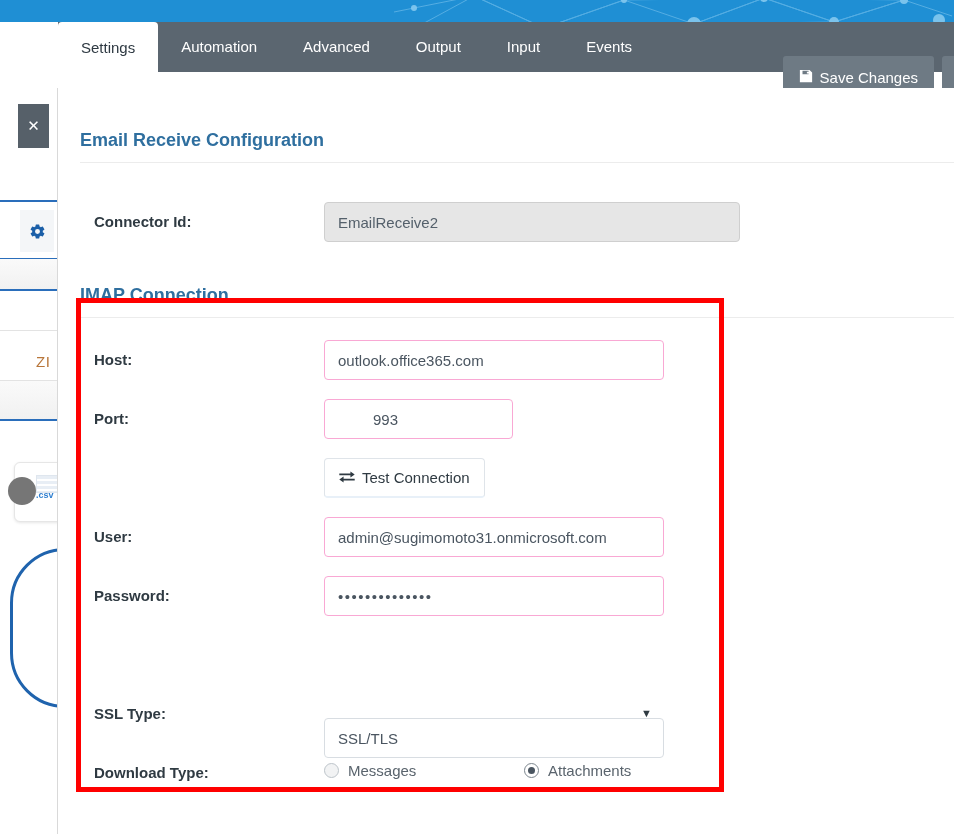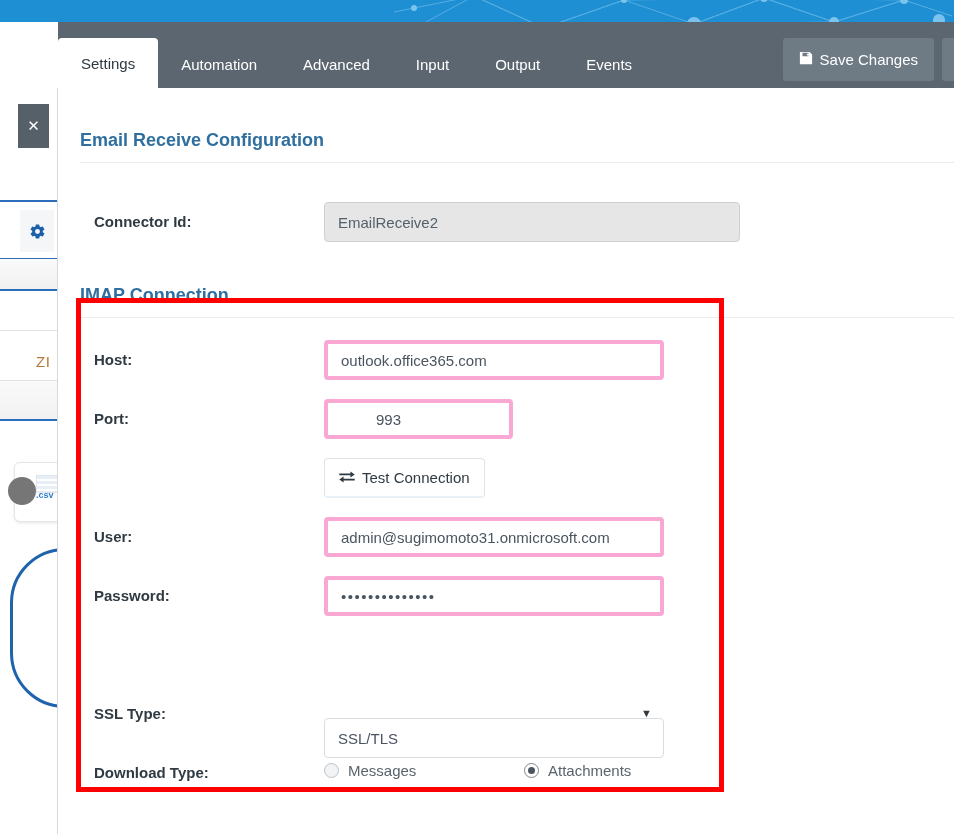--- a/index.html
+++ b/index.html
@@ -131,24 +131,23 @@
     position: absolute;
     left: 58px; top: 22px;
     width: 896px; height: 812px;
     background: #ffffff;
   }
 
   
   #tab-bar {
     position: absolute;
     left: 0; top: 0;
-    width: 896px; height: 66px;
+    width: 896px; height: 50px;
     background: #5b6670;
     display: flex;
-    align-items: flex-end;
   }
   .tab {
     height: 48px;
     padding: 0 23px;
     display: flex; align-items: center; justify-content: center;
     color: #ffffff;
     font-size: 15px;
     white-space: nowrap;
     cursor: pointer;
   }
@@ -169,20 +168,21 @@
     padding: 0 16px;
     background: #6e7a84;
     border: none;
     border-radius: 3px;
     color: #ffffff;
     font-size: 15px;
     display: flex; align-items: center; gap: 7px;
     white-space: nowrap;
     cursor: pointer;
     font-family: "Liberation Sans", sans-serif;
+    margin-top: 34px;
   }
   #save-changes-button { margin-right: 8px; }
   #extra-header-button {
     width: 18px;
     padding: 0;
     margin-right: -6px;
     overflow: hidden;
   }
 
   
@@ -220,21 +220,21 @@
     font-weight: bold;
     color: #2f3a42;
     white-space: nowrap;
   }
 
   .form-input {
     position: absolute;
     left: 266px;
     height: 40px;
     padding: 0 13px;
-    border: 4px solid #f9a8d4;
+    border: 1px solid #f9a8d4;
     border-radius: 4px;
     background: #ffffff;
     font-size: 15px;
     color: #4a5560;
     font-family: "Liberation Sans", sans-serif;
     outline: none;
   }
   .form-input::placeholder { color: #9aa3ab; }
   .form-input.readonly {
     background: #e6e6e6;
@@ -378,24 +378,24 @@
     <div class="tab active">
         <span>Settings</span>
       </div>
     <div class="tab">
         <span>Automation</span>
       </div>
     <div class="tab">
         <span>Advanced</span>
       </div>
     <div class="tab">
+        <span>Output</span>
+      </div>
+    <div class="tab">
         <span>Input</span>
-      </div>
-    <div class="tab">
-        <span>Output</span>
       </div>
     <div class="tab">
         <span>Events</span>
       </div>
 
     <div class="spacer"></div>
 
     <button class="hdr-btn" id="save-changes-button">
       <span>
         <svg width="14" height="14" viewBox="0 0 16 16" aria-hidden="true">

